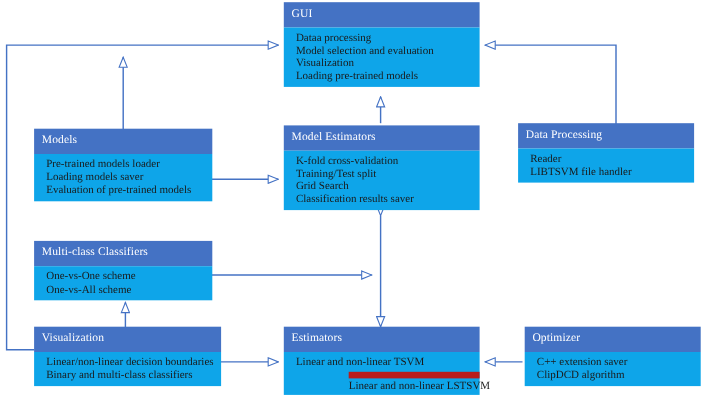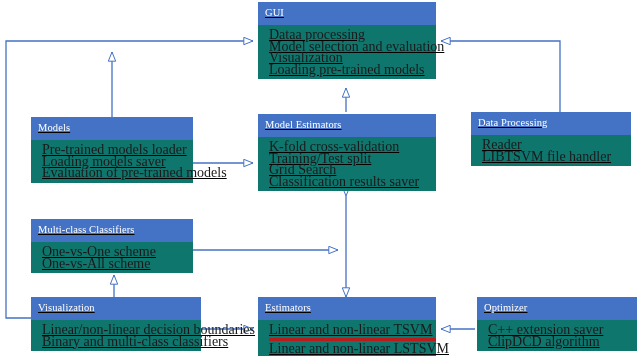--- a/index.html
+++ b/index.html
@@ -6,43 +6,43 @@
   body{
     width:640px;height:361px;
     background:#ffffff;
     font-family:"Liberation Serif", serif;
     position:relative;
     overflow:hidden;
   }
   #stage{position:absolute;left:0;top:0;width:640px;height:361px;}
   svg#wires{position:absolute;left:0;top:0;width:640px;height:361px;}
 
-  .node{position:absolute;box-sizing:border-box;text-decoration:underline;}
+  .node{position:absolute;box-sizing:border-box;}
   .node .hdr{
     background:#4472C4;
     color:#ffffff;
     font-size:10.5px;
     line-height:12px;
     padding:5px 0 6px 7px;
     letter-spacing:.1px;
     white-space:nowrap;
   }
   .node .body{
-    background:#0f766e;
+    background:#0ea5e9;
     color:#1a1a1a;
-    font-size:14px;
+    font-size:10px;
     line-height:11.6px;
     padding:4px 0 4px 11px;
   }
   .node .body .ln{white-space:nowrap;}
   .node.split .body{padding-top:2px;padding-bottom:0;}
   .node.split .body .ln{
     padding:2px 0 2px 0;
   }
-  .node.split .body .ln.div{border-top:3px solid #b91c1c;}
+  .node.split .body .ln.div{border-top:6px solid #b91c1c;margin-left:48px;}
 </style>
 </head>
 <body>
 
 <div id="stage">
 
   <svg id="wires" viewBox="0 0 640 361">
     <defs>
       <marker id="ah" markerWidth="11" markerHeight="9" refX="10" refY="4.5" orient="auto" markerUnits="userSpaceOnUse">
         <path d="M0.8,0.8 L10,4.5 L0.8,8.2 Z" fill="#ffffff" stroke="#4472C4" stroke-width="1"></path>

